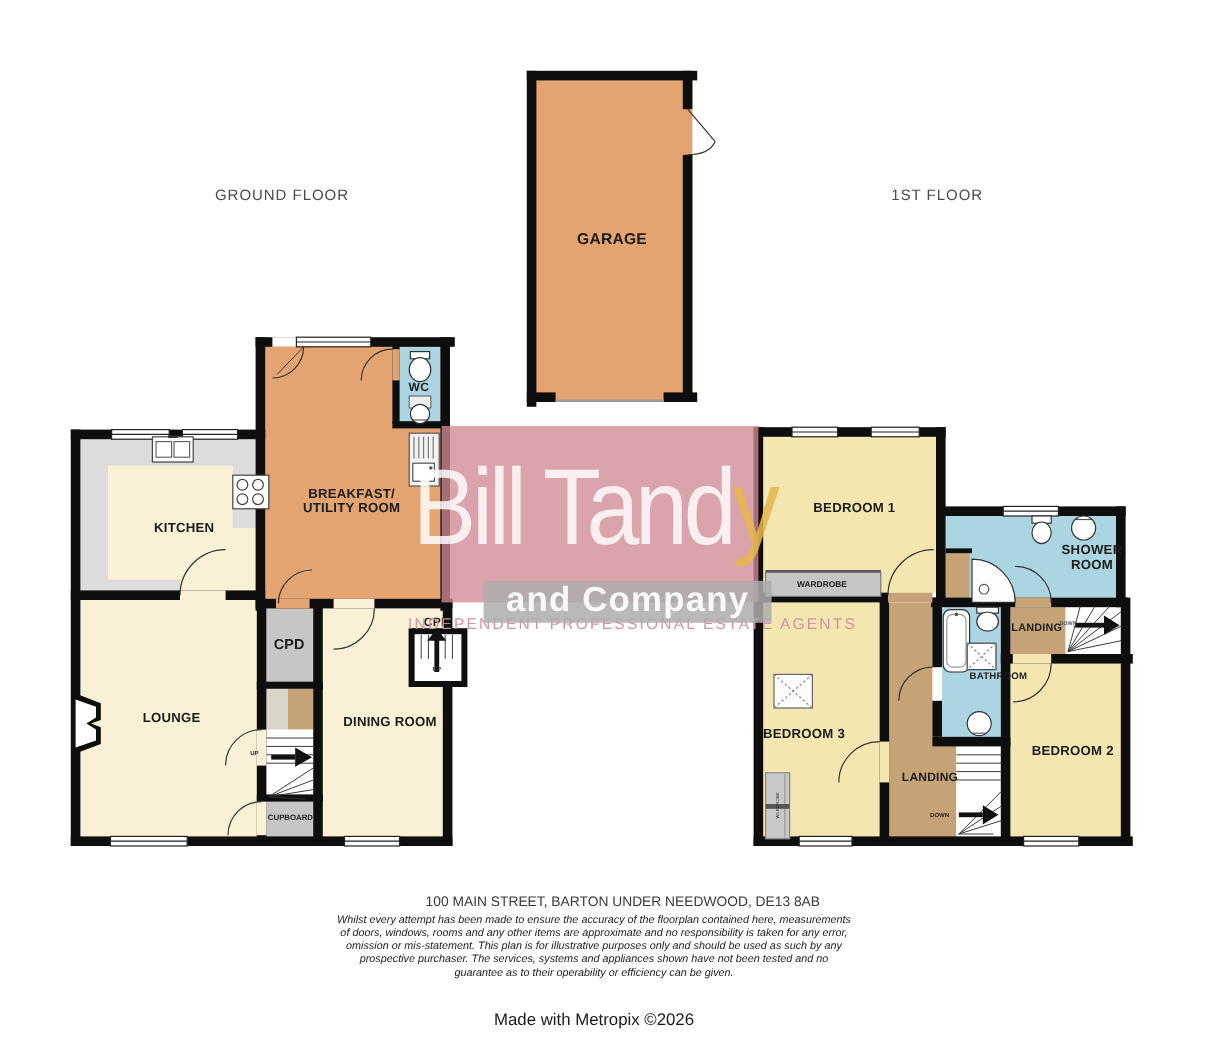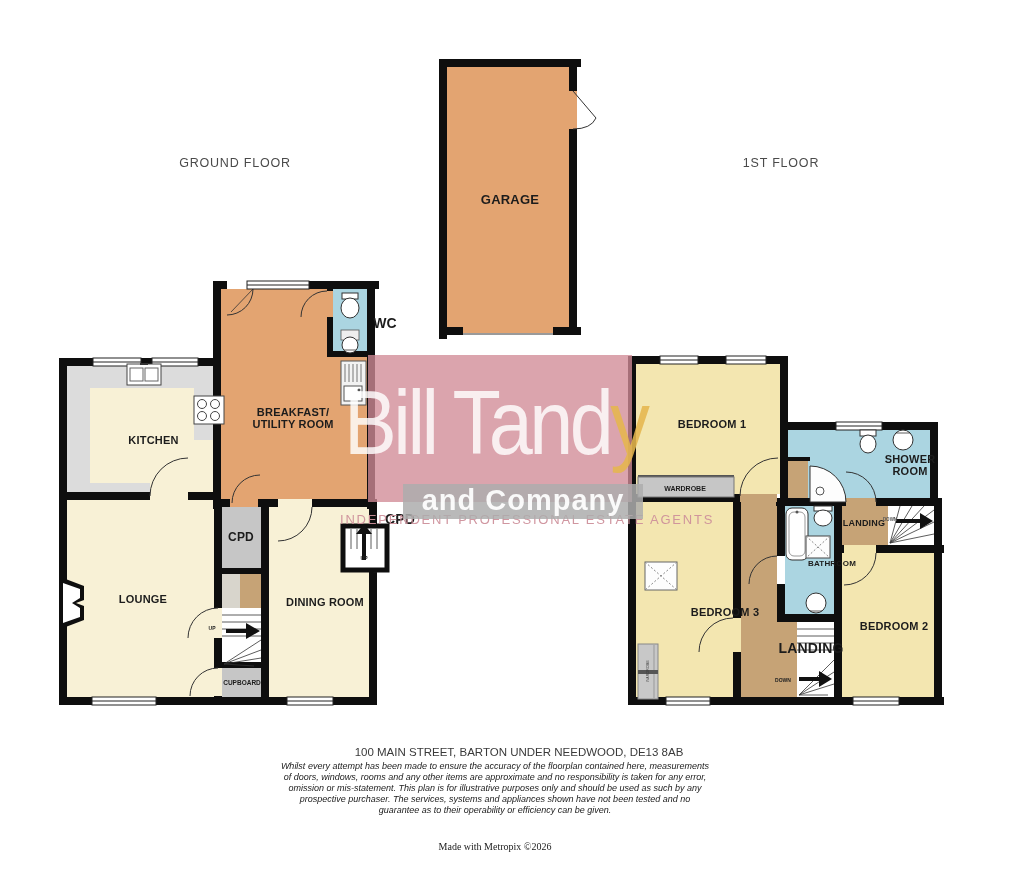--- a/index.html
+++ b/index.html
@@ -1,21 +1,21 @@
 <!DOCTYPE html>
 <html><head>
 <meta charset="utf-8">
 <style>
   html,body{margin:0;padding:0;background:#fff;}
   .page{position:relative;width:1020px;height:879px;background:#fff;overflow:hidden;
         font-family:"Liberation Sans", sans-serif;}
   svg{position:absolute;left:0;top:0;z-index:1;}
   .lbl{position:absolute;transform:translate(-50%,-50%);font-weight:bold;font-size:11px;
        color:#1c1c1c;white-space:nowrap;z-index:2;letter-spacing:.2px;text-align:center;}
-  .lbl.small{font-size:14px;margin-left:36px;}
+  .lbl.small{font-size:10px;}
   .lbl.tiny{font-size:6.5px;letter-spacing:0;}
   .lbl.micro{font-size:5px;font-weight:bold;color:#222;letter-spacing:0;}
   .lbl.title{font-weight:normal;font-size:12.5px;color:#4a4a4a;letter-spacing:.8px;}
   .lbl.two-line div{line-height:12px;}
   .lbl.rot{transform:translate(-50%,-50%) rotate(-90deg);font-size:3.5px;color:#333;font-weight:normal;}
   
   .wm-band{position:absolute;left:368px;top:355px;width:264px;height:147px;
            background:rgba(209,138,150,.78);z-index:3;}
   .wm-brand{position:absolute;left:344px;top:378px;z-index:4;font-size:90px;font-weight:500;
             letter-spacing:-4px;line-height:1;color:rgba(255,255,255,.82);white-space:nowrap;
@@ -26,21 +26,21 @@
                justify-content:center;}
   .wm-grayband span{color:rgba(255,255,255,.92);font-size:29px;font-weight:600;letter-spacing:1px;}
   .wm-tagline{position:absolute;left:340px;top:512px;width:360px;z-index:4;text-align:center;
               font-size:13px;letter-spacing:1.8px;color:rgba(206,144,155,.95);white-space:nowrap;}
   
   .address{position:absolute;left:0;top:746px;width:990px;text-align:center;z-index:2;
            font-size:11.5px;color:#3a3a3a;padding-left:24px;}
   .disclaimer{position:absolute;left:280px;top:761px;width:430px;text-align:center;z-index:2;
               font-size:9px;line-height:11px;color:#1a1a1a;font-style:italic;}
   .credit{position:absolute;left:280px;top:841px;width:430px;text-align:center;z-index:2;
-          font-size:10px;color:#1a1a1a;font-family:Liberation Serif, serif;}
+          font-size:14px;color:#1a1a1a;}
 </style>
 </head>
 <body>
 
 <div class="page">
 
 <svg width="1020" height="879" viewBox="0 0 1020 879">
 
   <g>
     <rect x="443" y="63" width="134" height="272" fill="#E3A471"></rect>
@@ -327,21 +327,21 @@
 
 <div class="lbl" style="left:712px;top:424px;">BEDROOM 1</div>
 <div class="lbl tiny" style="left:685px;top:488px;font-size:7px;">WARDROBE</div>
 <div class="lbl two-line" style="left:910px;top:465px;">
   <div>SHOWER</div>
   <div>ROOM</div>
 </div>
 <div class="lbl" style="left:864px;top:523px;font-size:9px;">LANDING</div>
 <div class="lbl micro" style="left:890px;top:519px;color:#555;font-size:4.5px;">DOWN</div>
 <div class="lbl" style="left:894px;top:626px;">BEDROOM 2</div>
-<div class="lbl" style="left:725px;top:612px;">BEDROOM 3</div>
+<div class="lbl" style="left:670px;top:612px;">BEDROOM 3</div>
 <div class="lbl" style="left:808px;top:563px;font-size:8px;padding-left:48px;">BATHROOM</div>
 <div class="lbl small" style="left:775px;top:648px;">LANDING</div>
 <div class="lbl micro" style="left:783px;top:680px;">DOWN</div>
 <div class="lbl rot" style="left:648px;top:671px;">WARDROBE</div>
 
 <div class="wm-band"></div>
 <div class="wm-brand"><span>Bill Tand</span><span class="gold">y</span></div>
 <div class="wm-grayband">
       <span>and Company</span>
     </div>

